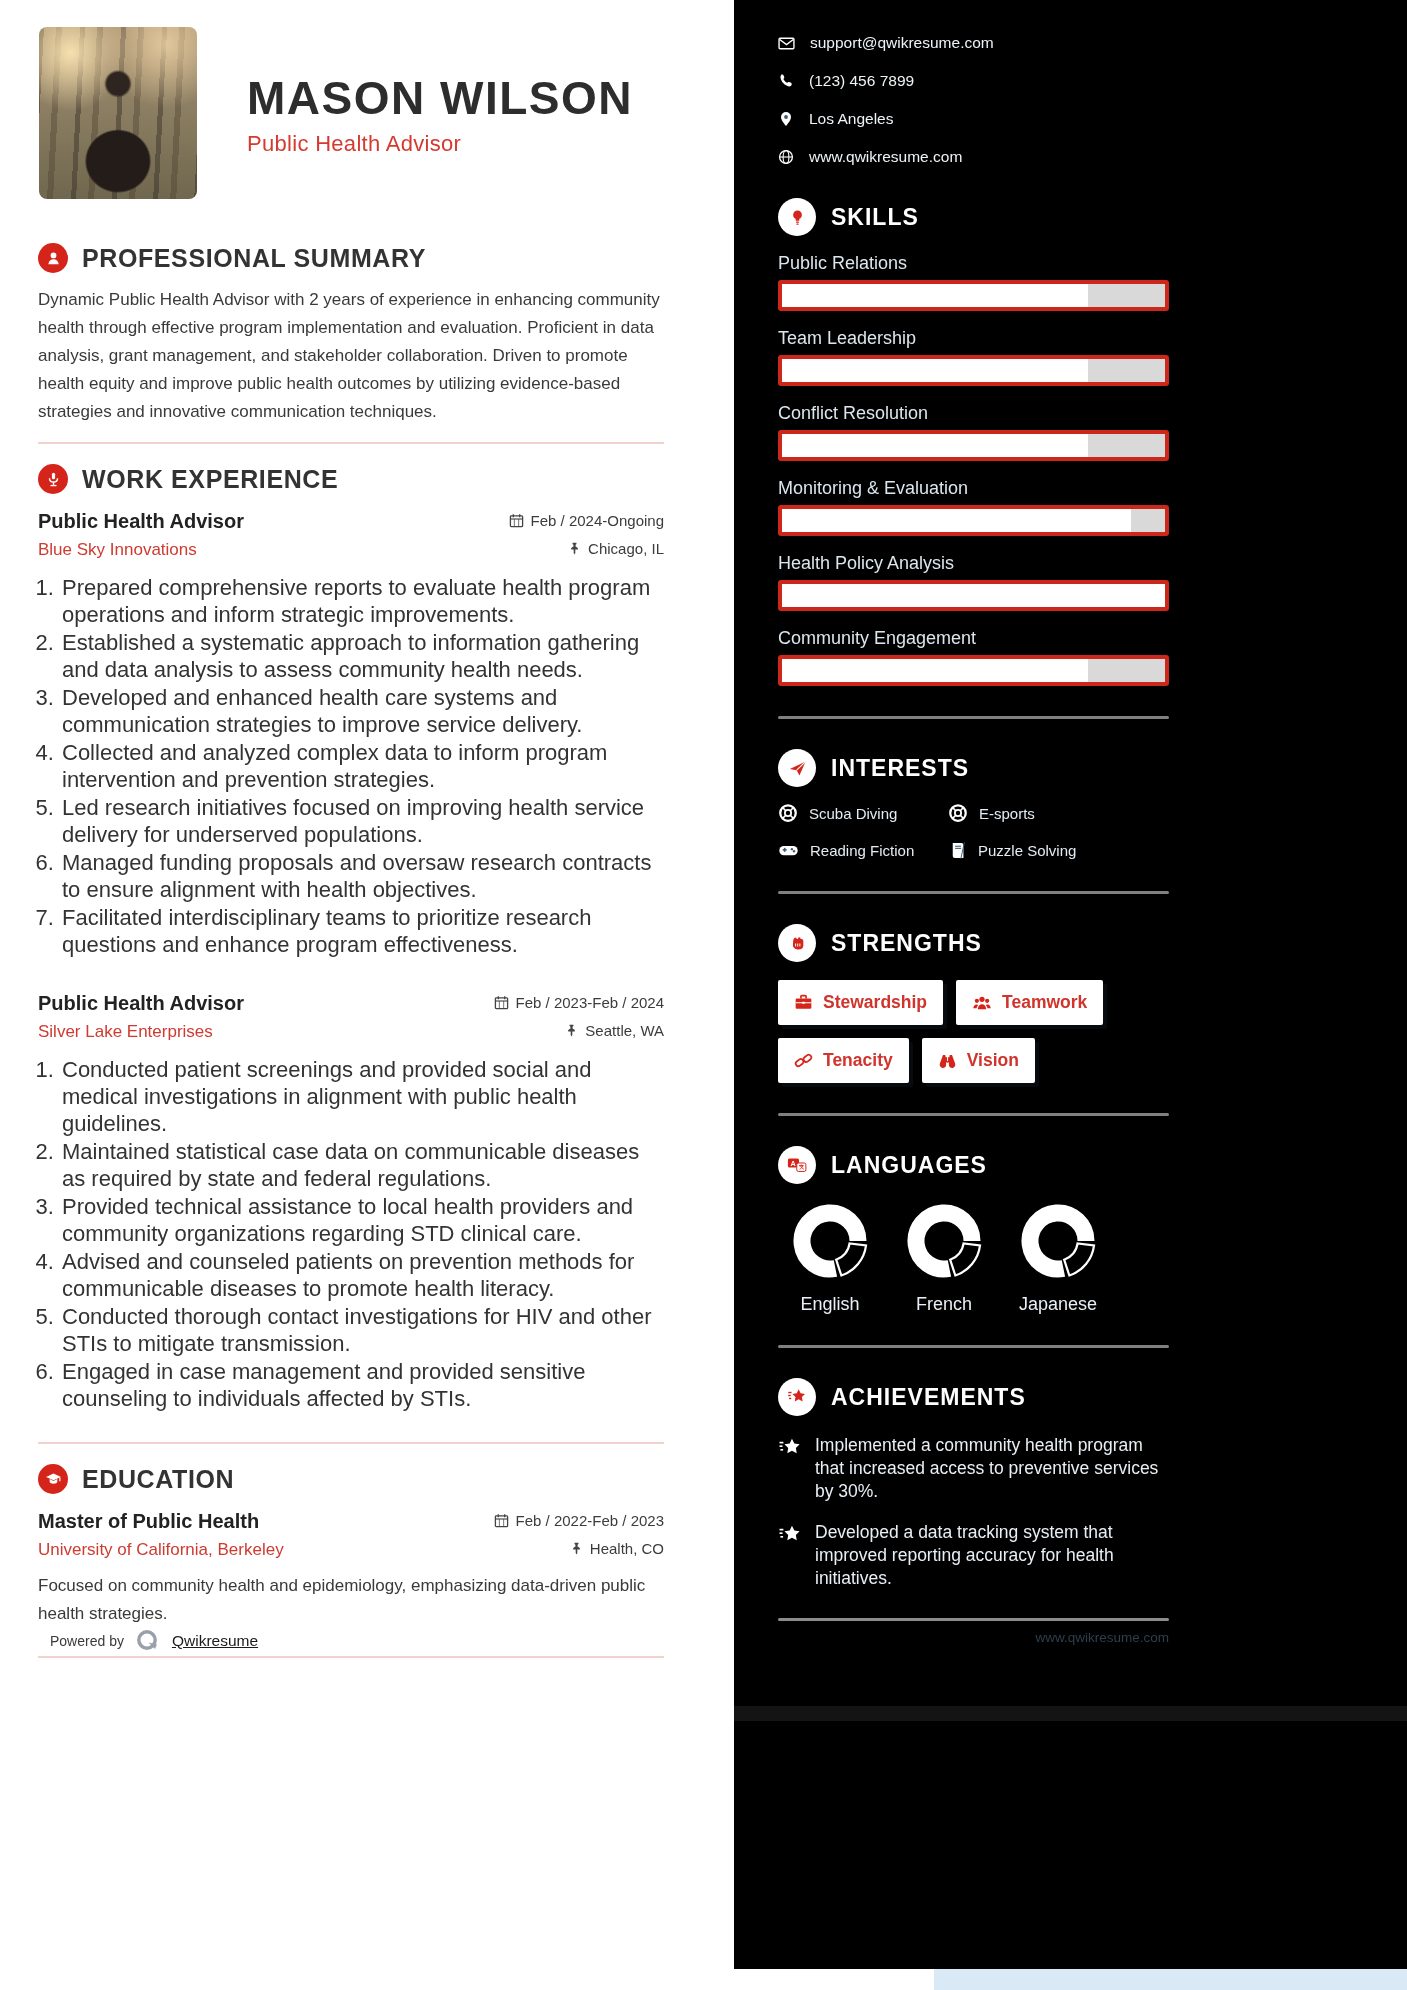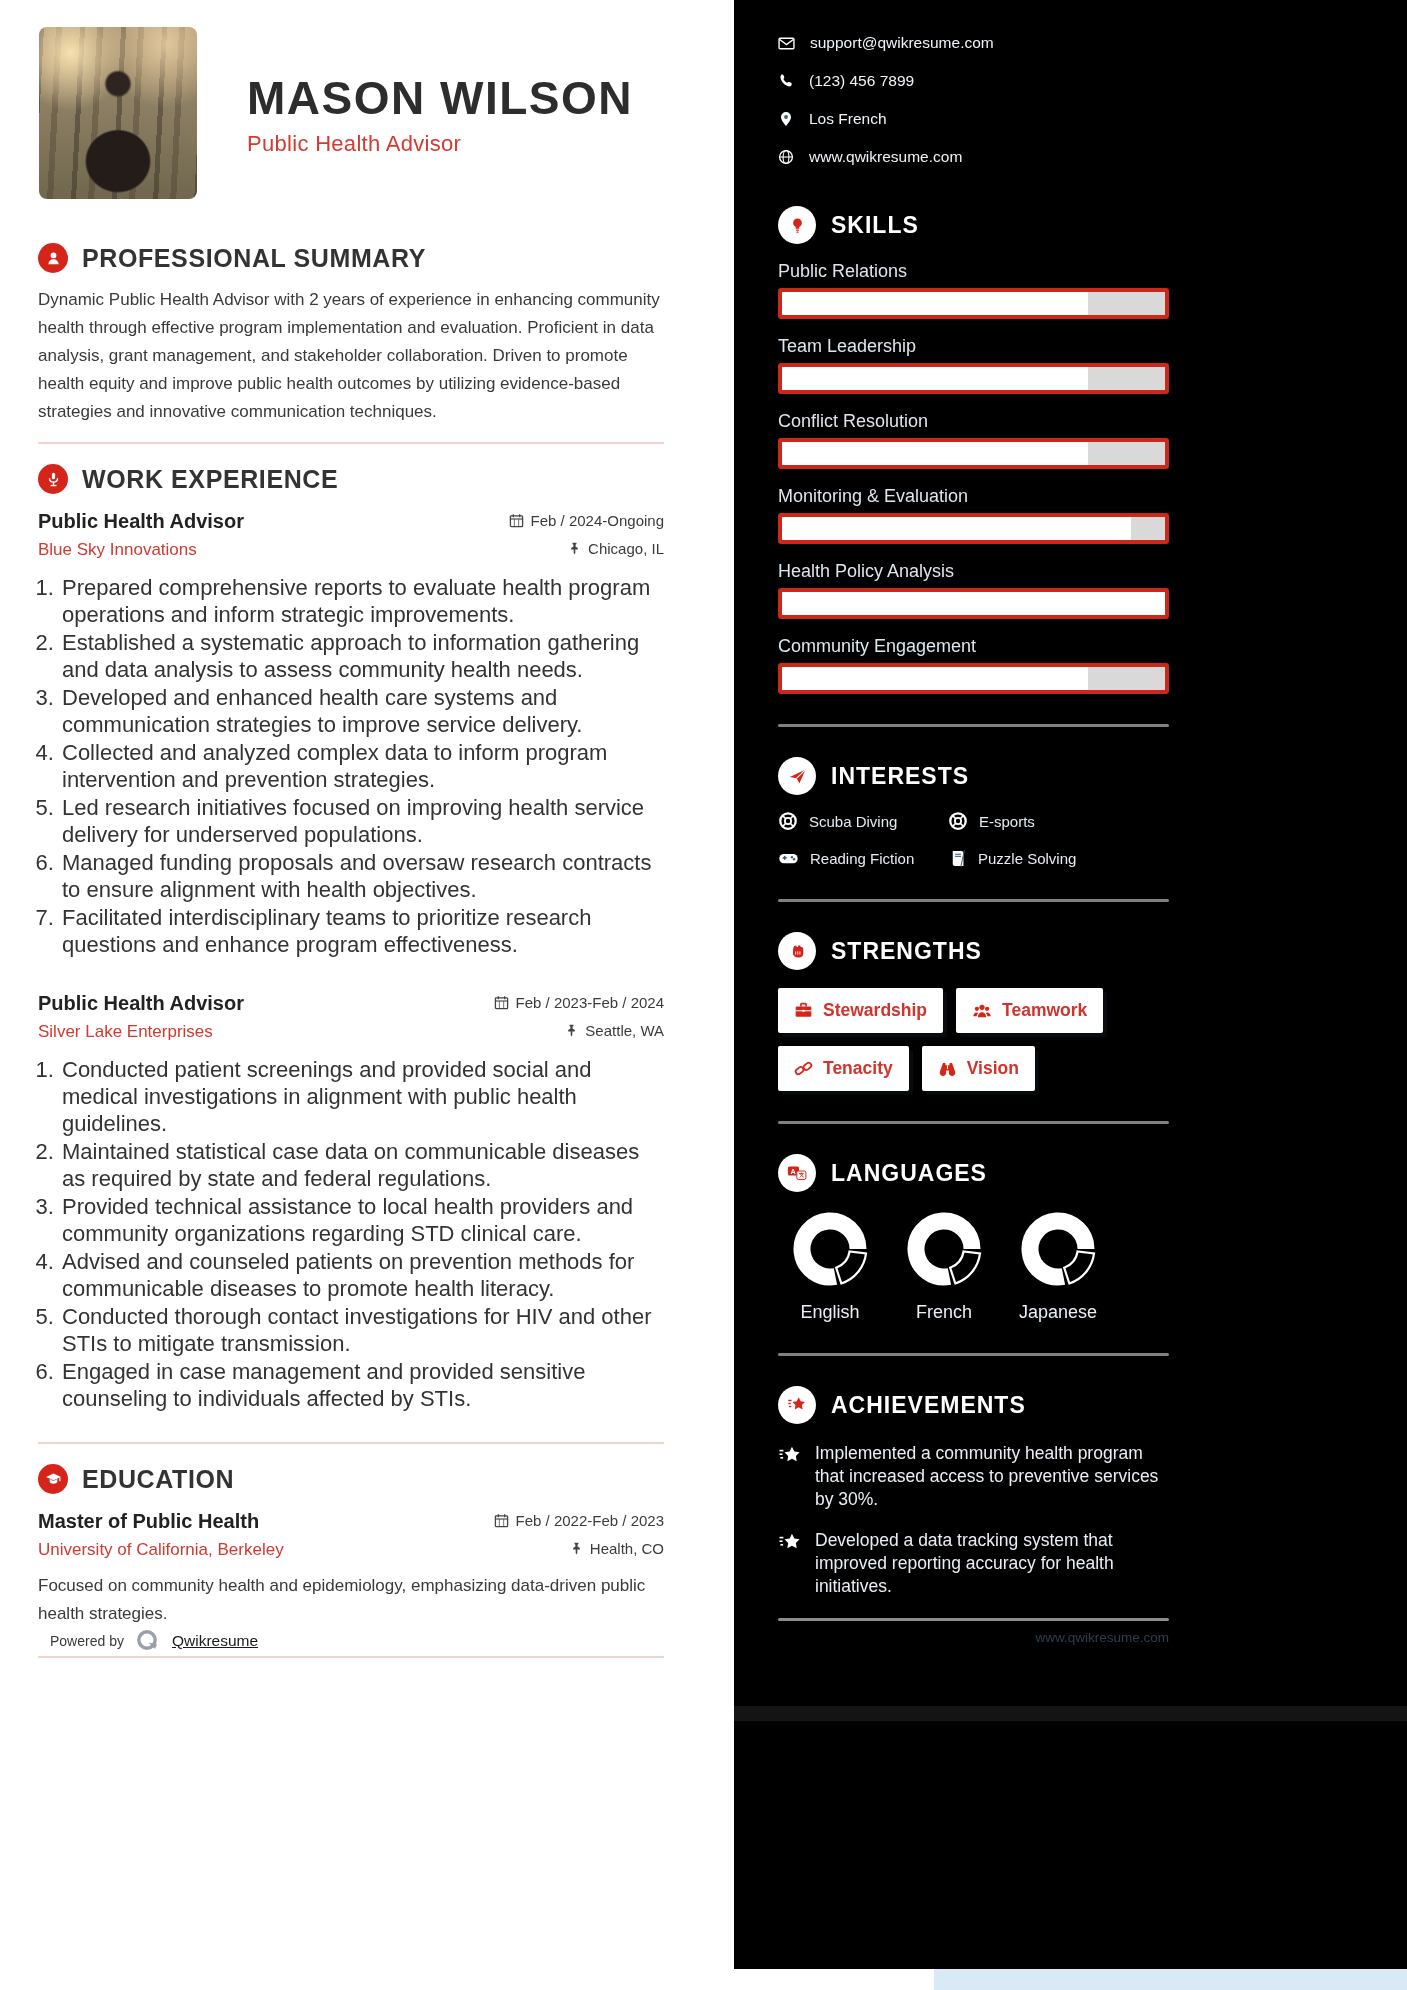--- a/index.html
+++ b/index.html
@@ -50,21 +50,21 @@
   .powered{font-size:14px;color:#3a3a3a;}
   .brand{font-size:15.5px;color:#1b1b1b;text-decoration:underline;font-weight:500;}
 
   
   .contact{margin-top:34px;display:flex;flex-direction:column;gap:20px;}
   .contact-row{display:flex;align-items:center;gap:15px;font-size:15.5px;color:#eef3f7;}
   .r-sec-head{display:flex;align-items:center;gap:15px;margin-top:0;}
   .r-circle{width:38px;height:38px;border-radius:50%;background:#ffffff;flex:0 0 auto;
     display:flex;align-items:center;justify-content:center;}
   .r-title{font-size:23px;font-weight:800;color:#ffffff;letter-spacing:1px;}
-  .skills-sec{margin-top:40px;}
+  .skills-sec{margin-top:32px;}
   .skill{margin-top:17px;}
   .skill-label{font-size:18px;color:#dce6ed;margin-bottom:6px;}
   .skill-bar{position:relative;height:23px;background:#ffffff;border:4px solid #cc271b;border-radius:3px;}
   .bar-rest{position:absolute;right:0;top:0;bottom:0;width:0;background:#d9d9d9;}
   .divider-right{height:3px;border-radius:3px;background:rgba(255,255,255,.5);margin:30px 0;}
   .interest-grid{display:grid;grid-template-columns:170px 1fr;row-gap:17px;margin-top:16px;}
   .interest-item{display:flex;align-items:center;gap:11px;font-size:15px;color:#e3ecf2;}
   .chips{display:flex;flex-wrap:wrap;gap:13px;margin-top:18px;width:420px;}
   .chip{display:flex;align-items:center;gap:10px;background:#ffffff;color:#d0342c;
     font-size:17.5px;font-weight:600;padding:12px 16px;border-radius:2px;
@@ -283,21 +283,21 @@
         </span>
         <span>(123) 456 7899</span>
       </div>
       <div class="contact-row">
         <span class="icon">
           <svg width="16" height="16" viewBox="0 0 16 16">
               <path d="M8 1a5 5 0 0 1 5 5c0 3.4-3.4 6.9-5 9-1.6-2.1-5-5.6-5-9a5 5 0 0 1 5-5z" fill="#fff"></path>
               <circle cx="8" cy="6" r="1.9" fill="#3e5b72"></circle>
             </svg>
         </span>
-        <span>Los French</span>
+        <span>Los Angeles</span>
       </div>
       <div class="contact-row">
         <span class="icon">
           <svg width="16" height="16" viewBox="0 0 16 16">
               <circle cx="8" cy="8" r="6.4" fill="none" stroke="#fff" stroke-width="1.3"></circle>
               <ellipse cx="8" cy="8" rx="2.9" ry="6.4" fill="none" stroke="#fff" stroke-width="1.1"></ellipse>
               <line x1="1.6" y1="8" x2="14.4" y2="8" stroke="#fff" stroke-width="1.1"></line>
             </svg>
         </span>
         <span>www.qwikresume.com</span>

